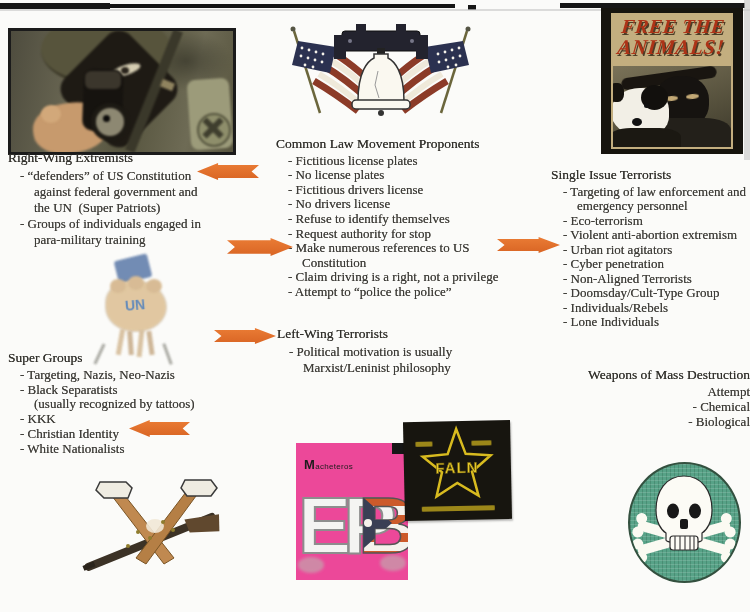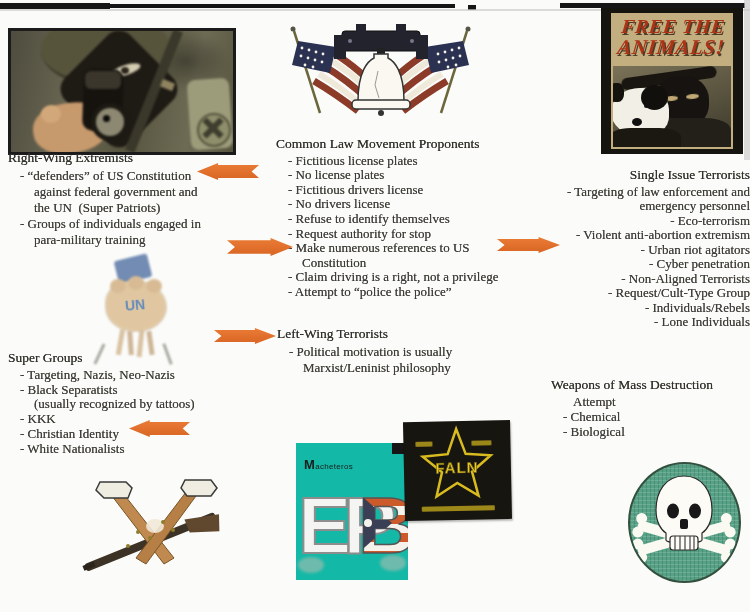--- a/index.html
+++ b/index.html
@@ -11,21 +11,21 @@
   
   .section{position:absolute;color:#3e3d39;}
   .hd{font-weight:normal;font-size:13.5px;color:#31302c;margin-bottom:2px;
       text-shadow:0 0 .4px rgba(60,58,50,.9);}
   .ln{font-size:13px;white-space:pre;text-shadow:0 0 .4px rgba(60,58,50,.8);}
   .d{padding-left:12px;}
   .w{padding-left:26px;}
   .n{padding-left:22px;}
   #sec-rw,#sec-lw{line-height:16px;}
   #sec-cl{line-height:14.6px;}
-  #sec-si{line-height:14.5px;text-align:right;}
+  #sec-si{line-height:14.5px;}
   #sec-hg{line-height:14.8px;}
   #sec-wmd{line-height:15px;}
   
   .arrow{position:absolute;background:linear-gradient(180deg,#ea7c35,#d96524);}
   .arrow-r{clip-path:polygon(0% 12%,66% 12%,66% 0%,100% 50%,66% 100%,66% 88%,0% 88%,12% 50%);}
   .arrow-l{clip-path:polygon(100% 12%,34% 12%,34% 0%,0% 50%,34% 100%,34% 88%,100% 88%,88% 50%);}
   
   #soldier{position:absolute;left:8px;top:28px;width:222px;height:121px;border:3px solid #1b1b1b;
            background:linear-gradient(100deg,#4e4c3e,#6a6753 30%,#57553f 55%,#6e6b55 80%,#57543e);
            overflow:hidden;}
@@ -40,21 +40,21 @@
   #fa-title .t2{font-size:21px;letter-spacing:.5px;}
   #fa-photo{position:absolute;left:12px;right:12px;top:58px;bottom:7px;
             background:linear-gradient(160deg,#7a7258,#55503c 60%,#3c382a);overflow:hidden;}
   #fa-photo .ph{position:absolute;filter:blur(.7px);}
   
   #unfist{position:absolute;left:88px;top:255px;width:95px;height:100px;opacity:.85;}
   #unfist .ph{position:absolute;filter:blur(.8px);}
   #un-label{position:absolute;left:37px;top:42px;font-family:"Liberation Sans",sans-serif;
             font-weight:bold;font-size:14px;color:#4a78b0;transform:rotate(-5deg);filter:blur(.4px);}
   
-  #epb{position:absolute;left:296px;top:443px;width:112px;height:137px;background:#14b8a6;}
+  #epb{position:absolute;left:296px;top:443px;width:112px;height:137px;background:#ec4899;}
   #epb-brand{position:absolute;left:8px;top:14px;font-family:"Liberation Sans",sans-serif;
              font-size:8px;color:#1c1c1c;letter-spacing:.3px;}
   #epb-brand::first-letter{font-size:13px;font-weight:bold;}
   .palm{position:absolute;width:26px;height:16px;background:#b9bdb2;opacity:.55;filter:blur(1.5px);
         border-radius:50%;}
   #epb-corner{position:absolute;left:96px;top:0;width:13px;height:11px;background:#161616;}
   
   #faln{position:absolute;left:404px;top:421px;width:107px;height:99px;background:#17150f;
         transform:rotate(-1.2deg);box-shadow:1px 2px 2px rgba(0,0,0,.25);}
   .faln-smalltext{position:absolute;background:#c9ad1d;opacity:.75;border-radius:1px;filter:blur(.4px);}
@@ -210,42 +210,42 @@
 
   <div class="section" id="sec-si" style="left:551px;top:168px;width:199px;">
     <div class="hd">Single Issue Terrorists</div>
     <div class="ln d">- Targeting of law enforcement and</div>
     <div class="ln w">emergency personnel</div>
     <div class="ln d">- Eco-terrorism</div>
     <div class="ln d">- Violent anti-abortion extremism</div>
     <div class="ln d">- Urban riot agitators</div>
     <div class="ln d">- Cyber penetration</div>
     <div class="ln d">- Non-Aligned Terrorists</div>
-    <div class="ln d">- Request/Cult-Type Group</div>
+    <div class="ln d">- Doomsday/Cult-Type Group</div>
     <div class="ln d">- Individuals/Rebels</div>
     <div class="ln d">- Lone Individuals</div>
   </div>
 
   <div class="section" id="sec-lw" style="left:277px;top:326px;width:230px;">
     <div class="hd">Left-Wing Terrorists</div>
     <div class="ln d">- Political motivation is usually</div>
     <div class="ln w">Marxist/Leninist philosophy</div>
   </div>
 
   <div class="section" id="sec-hg" style="left:8px;top:351px;width:230px;">
     <div class="hd">Super Groups</div>
     <div class="ln d">- Targeting, Nazis, Neo-Nazis</div>
     <div class="ln d">- Black Separatists</div>
     <div class="ln w">(usually recognized by tattoos)</div>
     <div class="ln d">- KKK</div>
     <div class="ln d">- Christian Identity</div>
     <div class="ln d">- White Nationalists</div>
   </div>
 
-  <div class="section" id="sec-wmd" style="left:551px;top:377px;width:199px;">
+  <div class="section" id="sec-wmd" style="left:551px;top:367px;width:199px;text-align:right;">
     <div class="hd">Weapons of Mass Destruction</div>
     <div class="ln n">Attempt</div>
     <div class="ln d">- Chemical</div>
     <div class="ln d">- Biological</div>
   </div>
 
   <div class="arrow arrow-l" style="left:197px;top:163px;width:62px;height:17px;"></div>
   <div class="arrow arrow-r" style="left:227px;top:238px;width:66px;height:18px;"></div>
   <div class="arrow arrow-r" style="left:497px;top:237px;width:63px;height:16px;"></div>
   <div class="arrow arrow-r" style="left:214px;top:328px;width:62px;height:16px;"></div>

